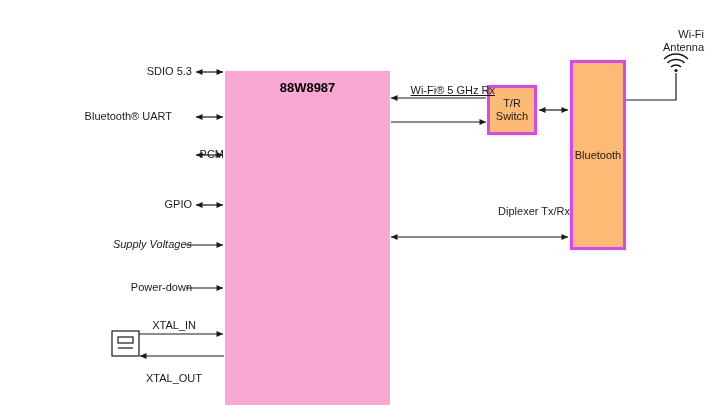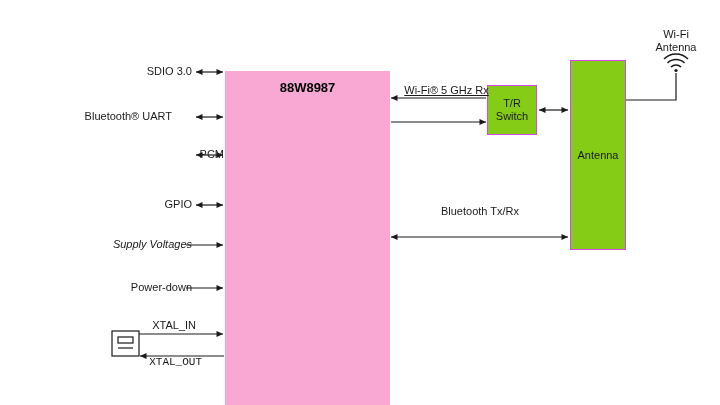--- a/index.html
+++ b/index.html
@@ -16,41 +16,41 @@
   .layer-svg { position:absolute; left:0; top:0; z-index:1; }
   .lbl {
     position:absolute;
     z-index:3;
     font-size:11px;
     line-height:13px;
     color:#1a1a1a;
     white-space:nowrap;
   }
   .lbl.right-align { text-align:right; }
-  .lbl.center { text-align:center; white-space:normal; }
+  .lbl.center { text-align:right; white-space:normal; }
   .chip {
     position:absolute;
     left:225px; top:35px;
     width:165px; height:350px;
     z-index:2;
     background:#7e9fd8;
   }
   .chip-title {
     padding-top:9px;
     text-align:center;
     font-size:13px;
     font-weight:bold;
     color:#000;
   }
   .box {
     position:absolute;
     z-index:2;
     box-sizing:border-box;
-    background:#84cc16;
-    border:1px solid #d946ef;
+    background:#fdba74;
+    border:3px solid #d946ef;
     display:flex;
     align-items:center;
     justify-content:center;
     text-align:center;
     font-size:11px;
     line-height:13px;
     color:#1a1a1a;
   }
   .box-tr { left:487px; top:85px; width:50px; height:50px; padding:2px; }
   .box-diplexer { left:570px; top:60px; width:56px; height:190px; }
@@ -96,32 +96,32 @@
       <path d="M 667.5 63 A 12 12 0 0 1 684.5 63"></path>
       <path d="M 664 59 A 17 17 0 0 1 688 59"></path>
       <circle cx="676" cy="70.5" r="1.6" fill="#1a1a1a" stroke="none"></circle>
     </g>
   </svg>
 
   <div class="chip" style="background-color: #f9a8d4; margin-top: 36px;">
     <div class="chip-title">88W8987</div>
   </div>
 
-  <div class="lbl right-align" style="right:528px; top:65px;">SDIO 3.0</div>
+  <div class="lbl right-align" style="right:528px; top:65px;">SDIO 5.3</div>
   <div class="lbl right-align" style="right:548px; top:110px;">Bluetooth® UART</div>
   <div class="lbl right-align" style="right:496px; top:148px;">PCM</div>
   <div class="lbl right-align" style="right:528px; top:198px;">GPIO</div>
   <div class="lbl right-align" style="right:528px; top:238px;font-style:italic;">Supply Voltages</div>
   <div class="lbl right-align" style="right:528px; top:281px;margin-left:44px;">Power-down</div>
   <div class="lbl right-align" style="right:524px; top:319px;">XTAL_IN</div>
-  <div class="lbl right-align" style="right:518px; top:356px;font-family:Liberation Mono, monospace;">XTAL_OUT</div>
+  <div class="lbl right-align" style="right:518px; top:372px;">XTAL_OUT</div>
 
   <div class="lbl center" style="left:398px; top:84px;  width:97px;text-decoration:underline;">Wi-Fi® 5 GHz Rx</div>
   <div class="lbl center" style="left:390px; top:205px; width:180px;">
-    <div>Bluetooth Tx/Rx</div>
+    <div>Diplexer Tx/Rx</div>
   </div>
 
   <div class="box box-tr">T/R Switch</div>
-  <div class="box box-diplexer">Antenna</div>
+  <div class="box box-diplexer">Bluetooth</div>
 
   <div class="lbl center" style="left:648px; top:28px; width:56px;">Wi-Fi Antenna</div>
 
 </div>
 
 </body></html>

